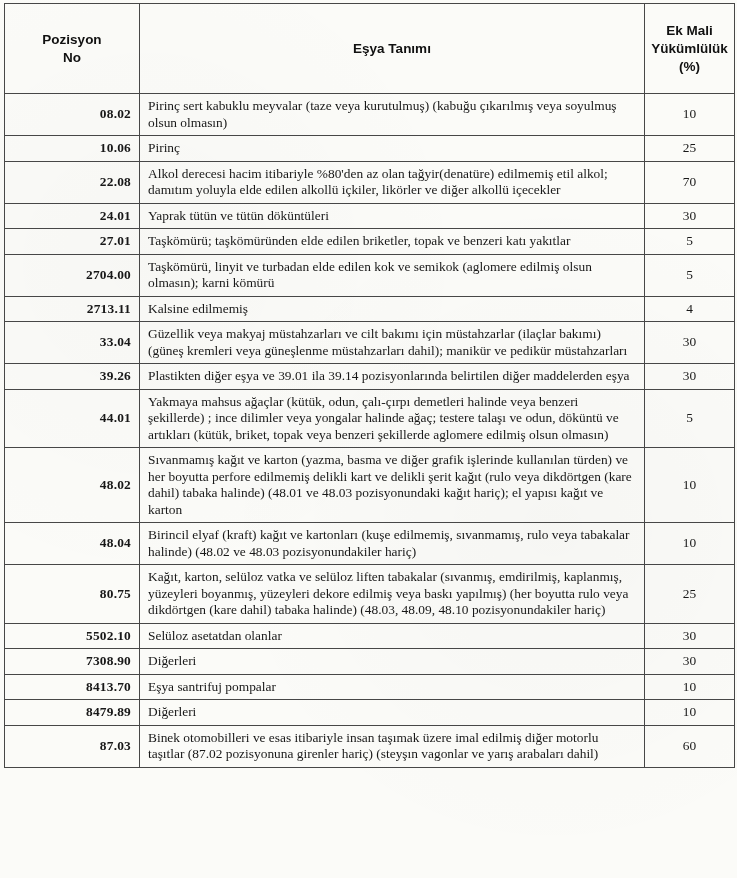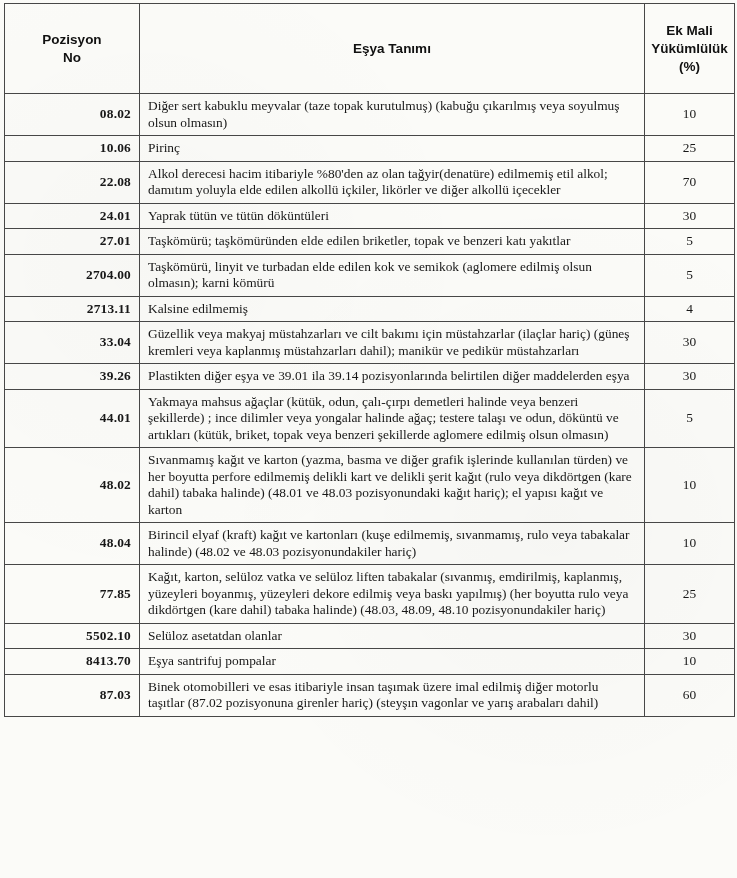--- a/index.html
+++ b/index.html
@@ -84,21 +84,21 @@
 No</th>
         <th>Eşya Tanımı</th>
         <th>Ek Mali
 Yükümlülük
 (%)</th>
       </tr>
     </thead>
     <tbody id="rows-body">
         <tr>
           <td class="pos">08.02</td>
-          <td class="desc">Diğer sert kabuklu meyvalar (taze topak kurutulmuş) (kabuğu çıkarılmış veya soyulmuş olsun olmasın)</td>
+          <td class="desc">Pirinç sert kabuklu meyvalar (taze veya kurutulmuş) (kabuğu çıkarılmış veya soyulmuş olsun olmasın)</td>
           <td class="rate">10</td>
         </tr>
         <tr>
           <td class="pos">10.06</td>
           <td class="desc">Pirinç</td>
           <td class="rate">25</td>
         </tr>
         <tr>
           <td class="pos">22.08</td>
           <td class="desc">Alkol derecesi hacim itibariyle %80'den az olan tağyir(denatüre) edilmemiş etil alkol; damıtım yoluyla elde edilen alkollü içkiler, likörler ve diğer alkollü içecekler</td>
@@ -119,21 +119,21 @@
           <td class="desc">Taşkömürü, linyit ve turbadan elde edilen kok ve semikok (aglomere edilmiş olsun olmasın); karni kömürü</td>
           <td class="rate">5</td>
         </tr>
         <tr>
           <td class="pos">2713.11</td>
           <td class="desc">Kalsine edilmemiş</td>
           <td class="rate">4</td>
         </tr>
         <tr>
           <td class="pos">33.04</td>
-          <td class="desc">Güzellik veya makyaj müstahzarları ve cilt bakımı için müstahzarlar (ilaçlar hariç) (güneş kremleri veya kaplanmış müstahzarları dahil); manikür ve pedikür müstahzarları</td>
+          <td class="desc">Güzellik veya makyaj müstahzarları ve cilt bakımı için müstahzarlar (ilaçlar bakımı) (güneş kremleri veya güneşlenme müstahzarları dahil); manikür ve pedikür müstahzarları</td>
           <td class="rate">30</td>
         </tr>
         <tr>
           <td class="pos">39.26</td>
           <td class="desc">Plastikten diğer eşya ve 39.01 ila 39.14 pozisyonlarında belirtilen diğer maddelerden eşya</td>
           <td class="rate">30</td>
         </tr>
         <tr>
           <td class="pos">44.01</td>
           <td class="desc">Yakmaya mahsus ağaçlar (kütük, odun, çalı-çırpı demetleri halinde veya benzeri şekillerde) ; ince dilimler veya yongalar halinde ağaç; testere talaşı ve odun, döküntü ve artıkları (kütük, briket, topak veya benzeri şekillerde aglomere edilmiş olsun olmasın)</td>
@@ -143,32 +143,42 @@
           <td class="pos">48.02</td>
           <td class="desc">Sıvanmamış kağıt ve karton (yazma, basma ve diğer grafik işlerinde kullanılan türden) ve her boyutta perfore edilmemiş delikli kart ve delikli şerit kağıt (rulo veya dikdörtgen (kare dahil) tabaka halinde) (48.01 ve 48.03 pozisyonundaki kağıt hariç); el yapısı kağıt ve karton</td>
           <td class="rate">10</td>
         </tr>
         <tr>
           <td class="pos">48.04</td>
           <td class="desc">Birincil elyaf (kraft) kağıt ve kartonları (kuşe edilmemiş, sıvanmamış, rulo veya tabakalar halinde) (48.02 ve 48.03 pozisyonundakiler hariç)</td>
           <td class="rate">10</td>
         </tr>
         <tr>
-          <td class="pos">77.85</td>
+          <td class="pos">80.75</td>
           <td class="desc">Kağıt, karton, selüloz vatka ve selüloz liften tabakalar (sıvanmış, emdirilmiş, kaplanmış, yüzeyleri boyanmış, yüzeyleri dekore edilmiş veya baskı yapılmış) (her boyutta rulo veya dikdörtgen (kare dahil) tabaka halinde) (48.03, 48.09, 48.10 pozisyonundakiler hariç)</td>
           <td class="rate">25</td>
         </tr>
         <tr>
           <td class="pos">5502.10</td>
           <td class="desc">Selüloz asetatdan olanlar</td>
           <td class="rate">30</td>
         </tr>
         <tr>
+          <td class="pos">7308.90</td>
+          <td class="desc">Diğerleri</td>
+          <td class="rate">30</td>
+        </tr>
+        <tr>
           <td class="pos">8413.70</td>
           <td class="desc">Eşya santrifuj pompalar</td>
+          <td class="rate">10</td>
+        </tr>
+        <tr>
+          <td class="pos">8479.89</td>
+          <td class="desc">Diğerleri</td>
           <td class="rate">10</td>
         </tr>
         <tr>
           <td class="pos">87.03</td>
           <td class="desc">Binek otomobilleri ve esas itibariyle insan taşımak üzere imal edilmiş diğer motorlu taşıtlar (87.02 pozisyonuna girenler hariç) (steyşın vagonlar ve yarış arabaları dahil)</td>
           <td class="rate">60</td>
         </tr>
       </tbody>
   </table>
 </div>

